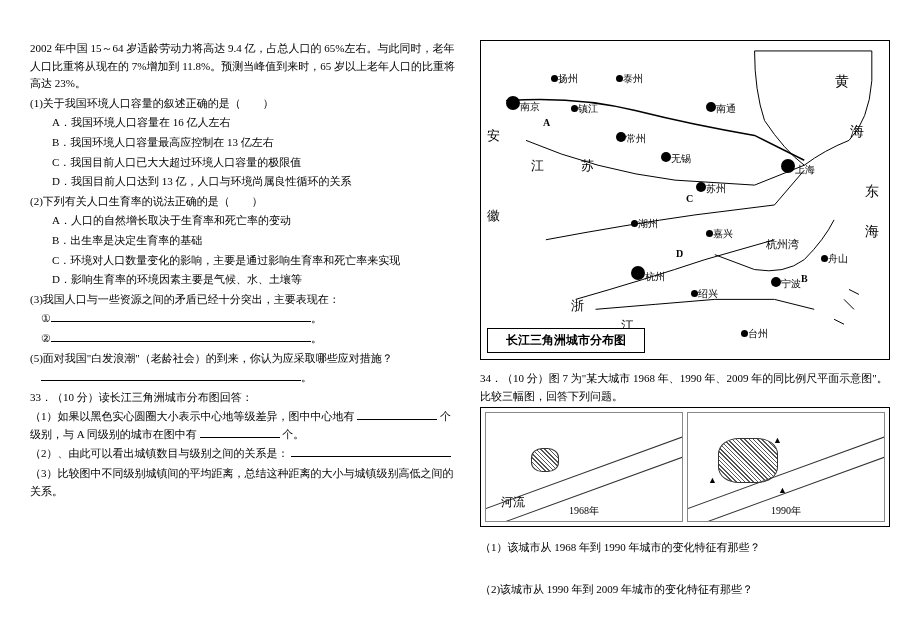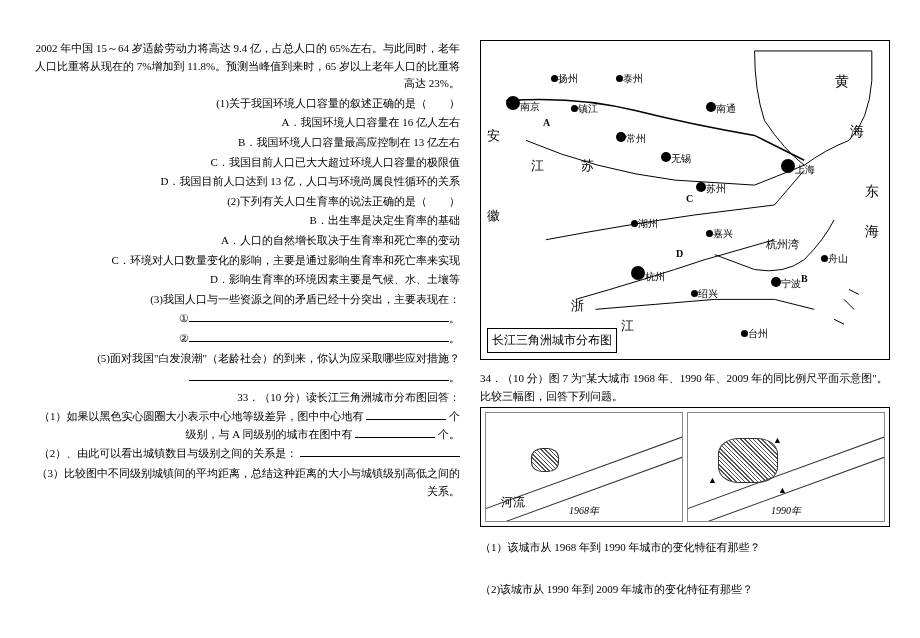--- a/index.html
+++ b/index.html
@@ -8,21 +8,21 @@
       font-size: 11px;
       line-height: 1.6;
       color: #000;
       background: #fff;
       width: 920px;
       height: 638px;
       padding: 40px 30px 20px 30px;
       display: flex;
       gap: 20px;
     }
-    .left-column { width: 432px; text-align: right; }
+    .left-column { width: 432px; }
     .right-column { width: 412px; }
     .paragraph { margin-bottom: 2px; }
     .indent { padding-left: 22px; }
     .indent2 { padding-left: 11px; }
     .blank-line {
       display: inline-block;
       border-bottom: 1px solid #000;
       min-width: 80px;
       height: 12px;
       vertical-align: baseline;
@@ -35,23 +35,23 @@
       border: 1px solid #000;
       margin-bottom: 10px;
       position: relative;
       background: #fff;
     }
     .map-title {
       position: absolute;
       bottom: 6px;
       left: 6px;
       border: 1px solid #000;
-      padding: 2px 4px;
+      padding: 2px 18px;
       font-size: 12px;
-      font-weight: normal;
+      font-weight: bold;
       background: #fff;
     }
     .map-item {
       position: absolute;
       font-size: 10px;
     }
     .dot-l { width: 14px; height: 14px; border-radius: 50%; background: #000; display: inline-block; }
     .dot-m { width: 10px; height: 10px; border-radius: 50%; background: #000; display: inline-block; }
     .dot-s { width: 7px; height: 7px; border-radius: 50%; background: #000; display: inline-block; }
     .diagram-row {
@@ -68,21 +68,20 @@
       position: relative;
       overflow: hidden;
       background: #fff;
     }
     .diagram-year {
       position: absolute;
       bottom: 2px;
       left: 50%;
       transform: translateX(-50%);
       font-size: 10px;
-      font-style: italic;
     }
     .river {
       position: absolute;
       width: 160%;
       height: 20px;
       top: 55%;
       left: -30%;
       border-top: 1px solid #333;
       border-bottom: 1px solid #333;
       transform: rotate(-20deg);
@@ -110,22 +109,22 @@
 <div class="left-column">
   <div class="paragraph">2002 年中国 15～64 岁适龄劳动力将高达 9.4 亿，占总人口的 65%左右。与此同时，老年人口比重将从现在的 7%增加到 11.8%。预测当峰值到来时，65 岁以上老年人口的比重将高达 23%。</div>
 
   <div class="paragraph">(1)关于我国环境人口容量的叙述正确的是（　　）</div>
   <div class="paragraph indent">A．我国环境人口容量在 16 亿人左右</div>
   <div class="paragraph indent">B．我国环境人口容量最高应控制在 13 亿左右</div>
   <div class="paragraph indent">C．我国目前人口已大大超过环境人口容量的极限值</div>
   <div class="paragraph indent">D．我国目前人口达到 13 亿，人口与环境尚属良性循环的关系</div>
 
   <div class="paragraph">(2)下列有关人口生育率的说法正确的是（　　）</div>
+  <div class="paragraph indent">A．人口的自然增长取决于生育率和死亡率的变动</div>
   <div class="paragraph indent">B．出生率是决定生育率的基础</div>
-  <div class="paragraph indent">A．人口的自然增长取决于生育率和死亡率的变动</div>
   <div class="paragraph indent">C．环境对人口数量变化的影响，主要是通过影响生育率和死亡率来实现</div>
   <div class="paragraph indent">D．影响生育率的环境因素主要是气候、水、土壤等</div>
 
   <div class="paragraph">(3)我国人口与一些资源之间的矛盾已经十分突出，主要表现在：</div>
   <div class="paragraph indent2"><span>①</span><span class="blank-line blank-xlong"></span>。</div>
   <div class="paragraph indent2"><span>②</span><span class="blank-line blank-xlong"></span>。</div>
 
 
   <div class="paragraph">(5)面对我国"白发浪潮"（老龄社会）的到来，你认为应采取哪些应对措施？</div>
   <div class="paragraph indent2"><span class="blank-line blank-xlong"></span>。</div>

